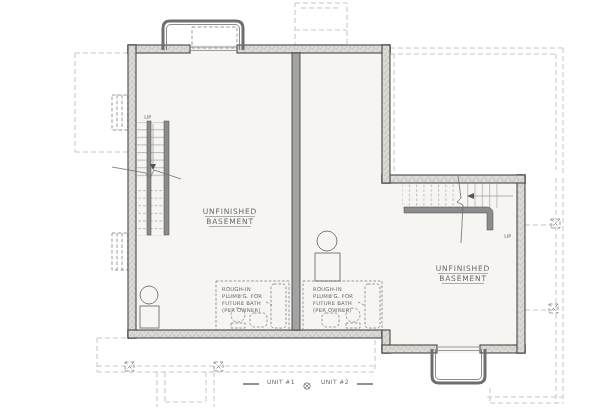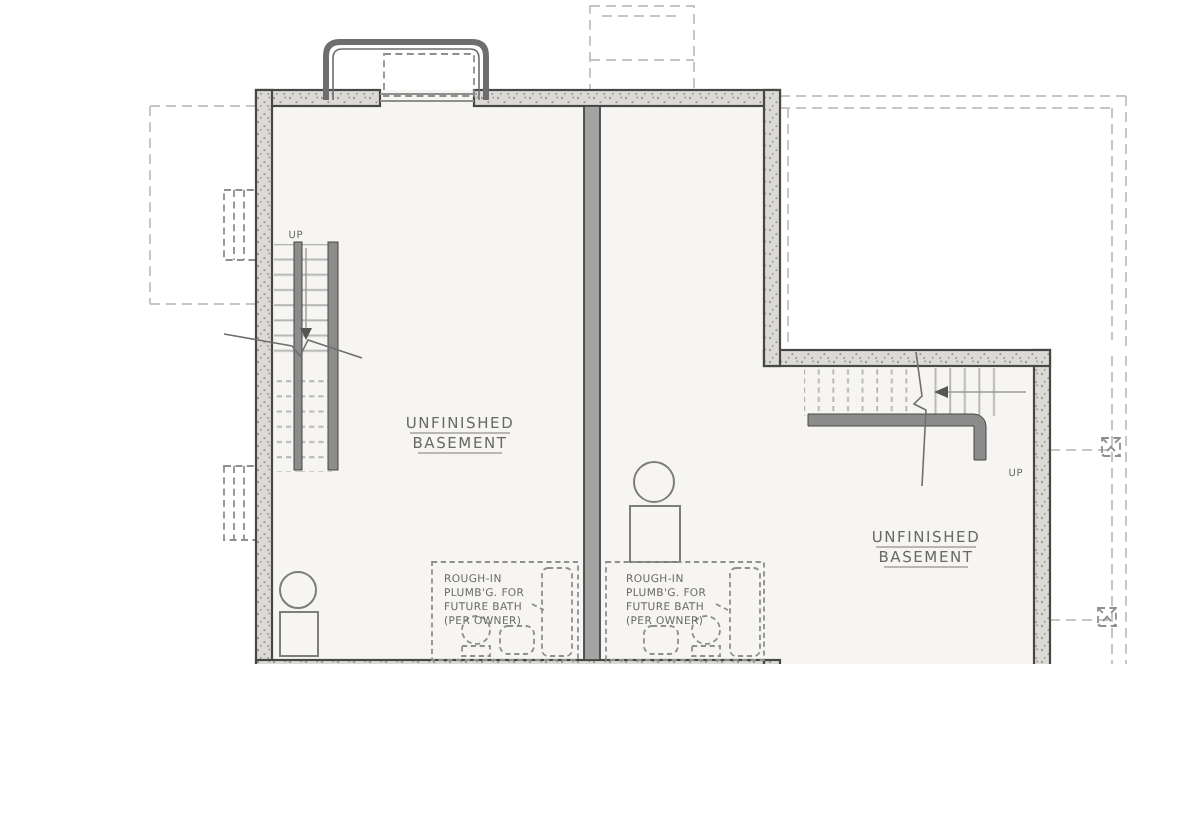--- a/index.html
+++ b/index.html
@@ -1,16 +1,16 @@
 <!DOCTYPE html>
 <html style="--wall-stroke: #474747; --wall-fill: #dcdad6; --wall-speckle: #a19d96; --party-fill: #a3a3a3; --floor-fill: #f6f5f2; --dash-light: #c6c6c6; --dash-med: #8f8f8f; --text-color: #696969; --well-stroke: #6e6e6e; --rail-fill: #8c8c8c; --tread: #b2b2b2;"><head>
 <meta charset="utf-8">
 <style>
   html,body{margin:0;padding:0;background:#fff;}
-  #stage{position:relative;width:600px;height:332px;background:#fff;overflow:hidden;}
+  #stage{position:relative;width:600px;height:408px;background:#fff;overflow:hidden;}
   svg{position:absolute;left:0;top:0;}
   .floor{fill:var(--floor-fill);stroke:none;}
   .wall{fill:url(#speckle);stroke:var(--wall-stroke);stroke-width:1.1;}
   .party{fill:var(--party-fill);stroke:var(--wall-stroke);stroke-width:0.9;}
   .dashL{stroke:var(--dash-light);stroke-width:1;fill:none;stroke-dasharray:5 3;}
   .dashM{stroke:var(--dash-med);stroke-width:0.9;fill:none;stroke-dasharray:3.5 2.2;}
   .fix{stroke:var(--dash-med);stroke-width:0.9;fill:none;stroke-dasharray:2.6 1.8;}
   .well{stroke:var(--well-stroke);fill:none;}
   .rail{fill:var(--rail-fill);stroke:var(--wall-stroke);stroke-width:0.5;}
   .eq{stroke:#7d7d7d;stroke-width:1;fill:none;}

